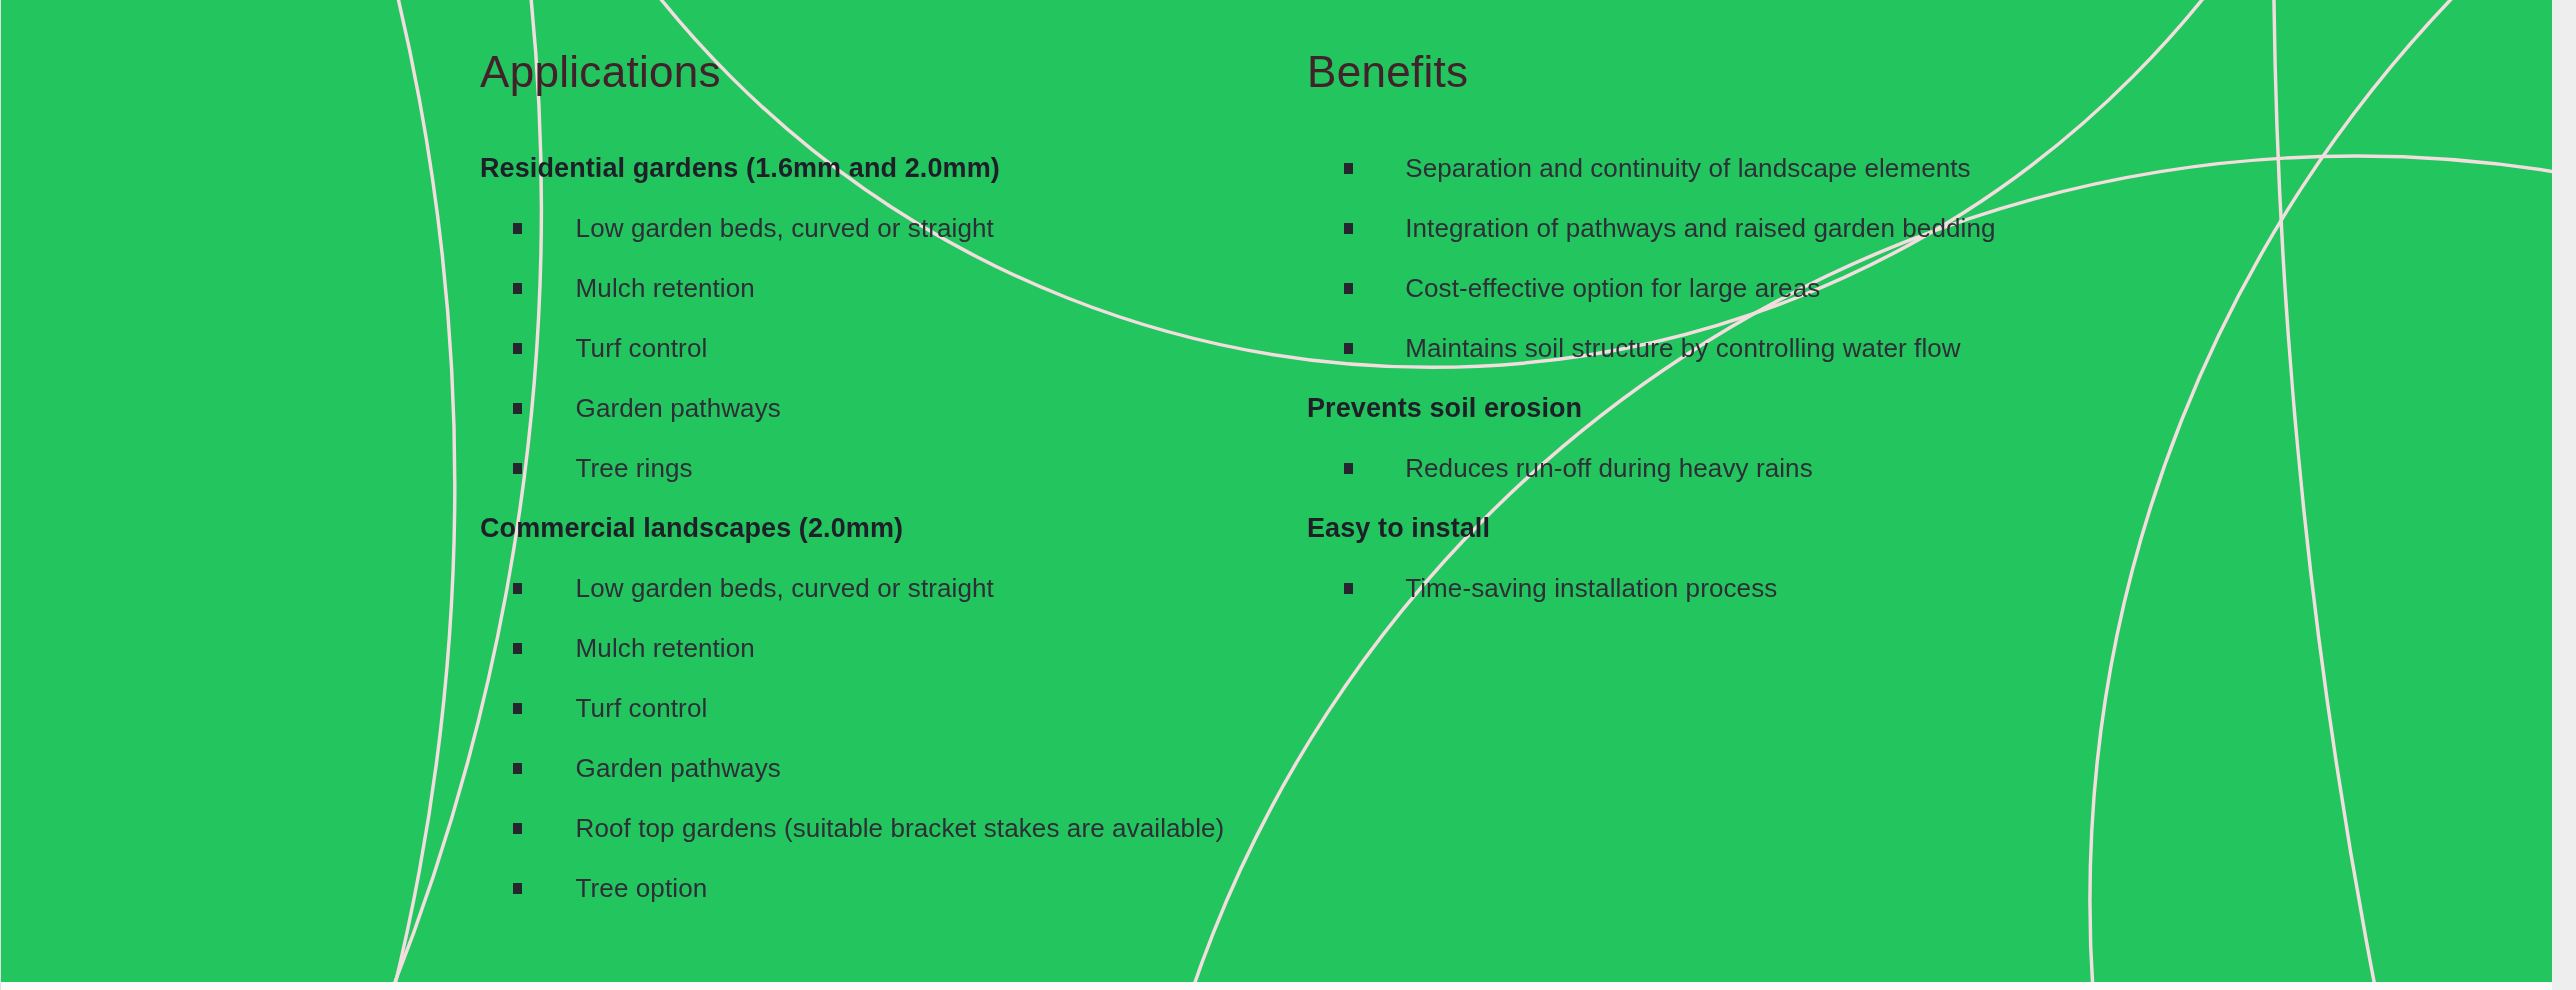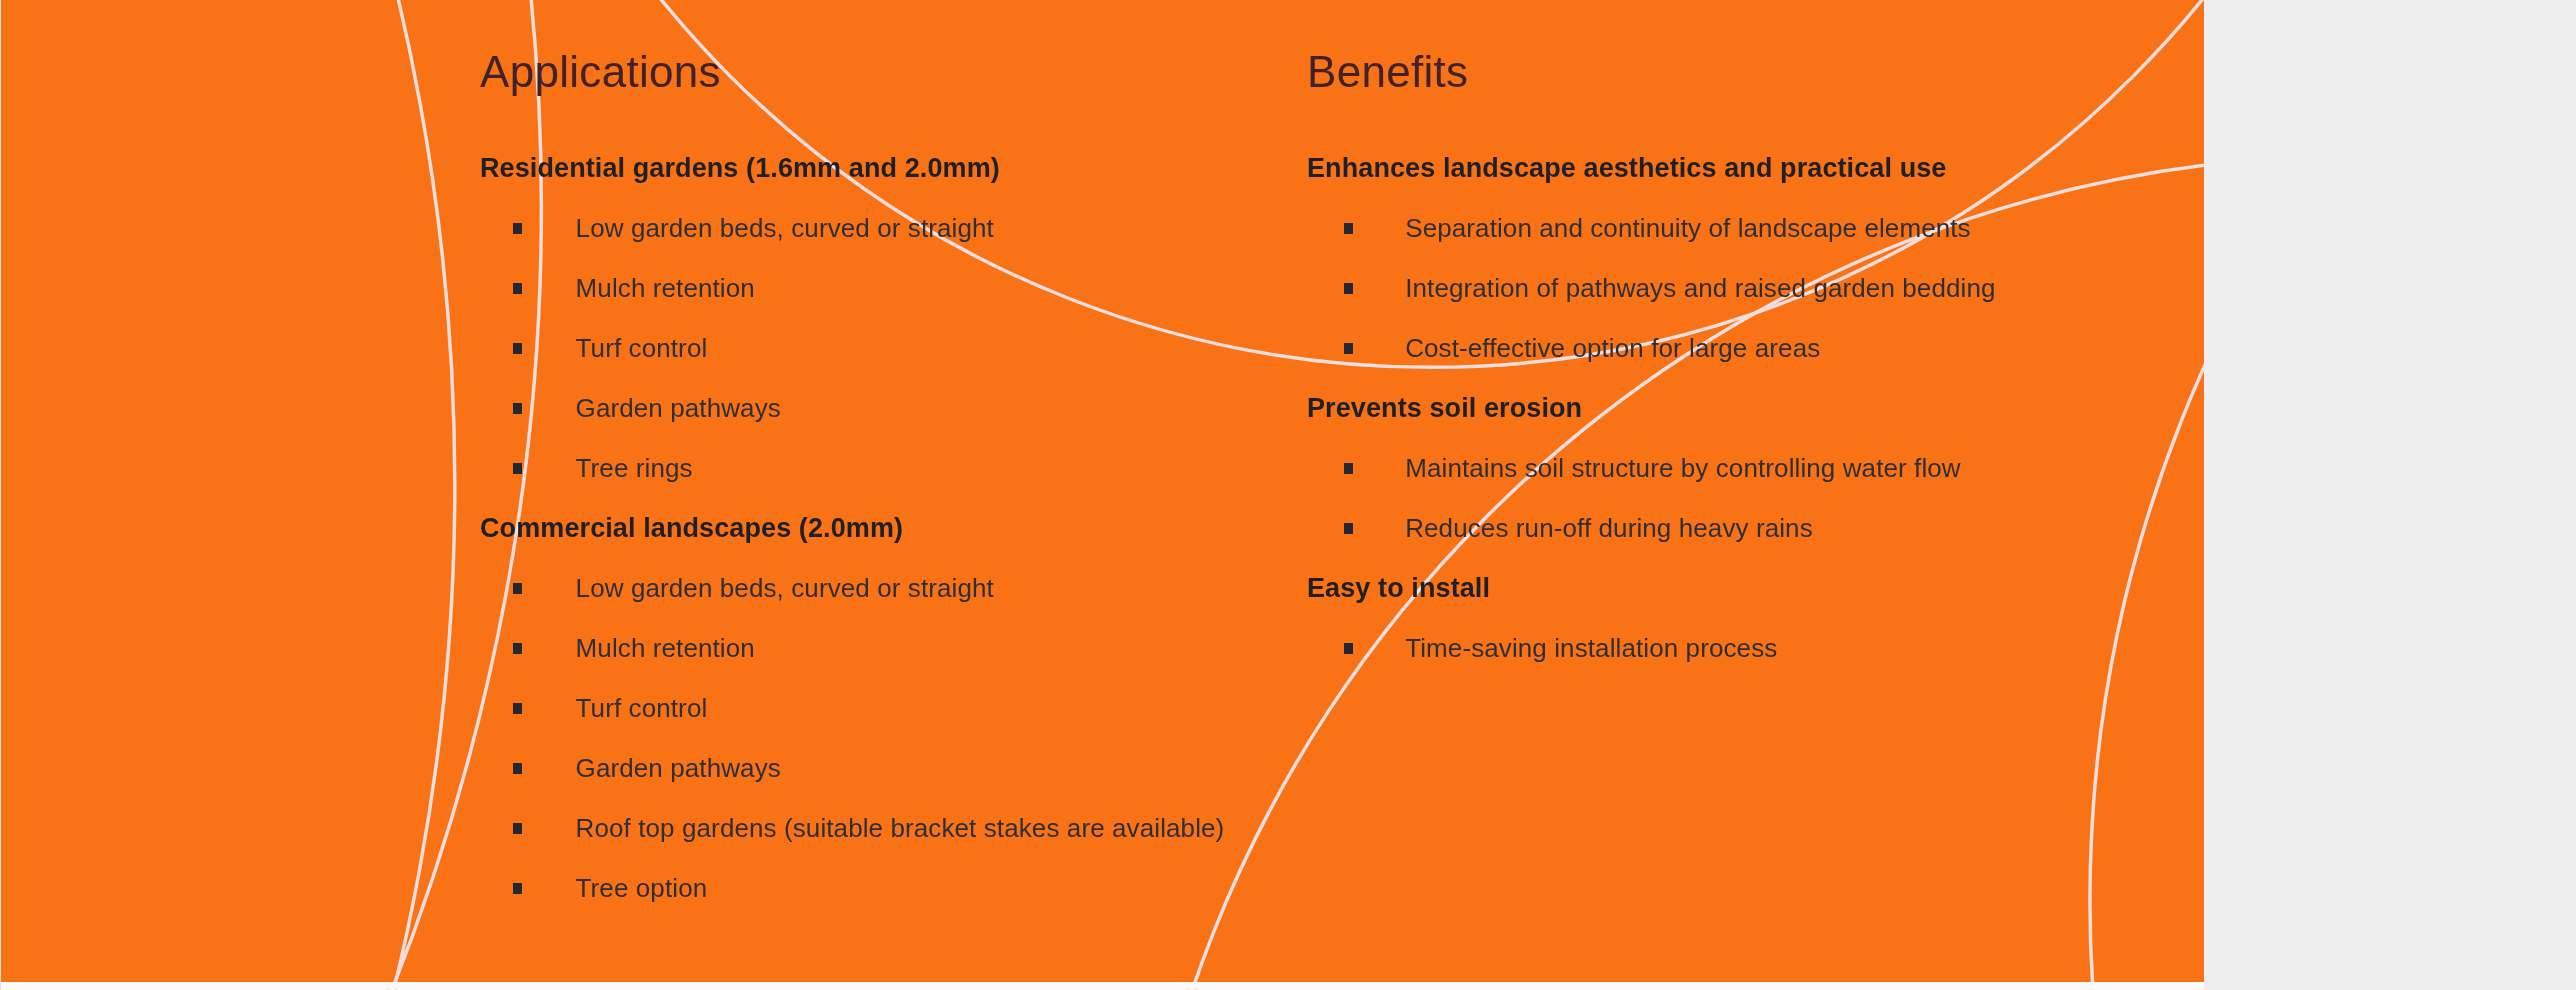--- a/index.html
+++ b/index.html
@@ -1,20 +1,20 @@
 <!DOCTYPE html>
 <html style="font-size:11px"><head>
 <meta charset="utf-8">
 <style>
   html,body{margin:0;padding:0;background:#efeeee;}
   .canvas{
     position:relative;
-    width:2204px;height:991px;
+    width:2552px;height:991px;
     overflow:hidden;
-    background:#f97316;
+    background:#22c55e;
     border-left:1.4px solid #e3e2e2;
     font-family:"Liberation Sans", sans-serif;
     box-sizing:border-box;
   }
   .decor{position:absolute;inset:0;pointer-events:none;}
   .bottom-strip{
     position:absolute;left:0;right:0;bottom:0;height:9px;
     background:#fbfbfb;
   }
   .col{position:absolute;top:48px;}
@@ -124,42 +124,39 @@
     </div>
     <div class="row bullet-row">
       <span class="bullet"></span>
       <span class="item-text">Tree option</span>
     </div>
   </div>
 
   <div class="col col-right">
     <h2 class="col-title">Benefits</h2>
 
-    <div class="row">
-      <span class="subheading">Enhances landscape aesthetics and practical use</span>
-    </div>
     <div class="row bullet-row">
       <span class="bullet"></span>
       <span class="item-text">Separation and continuity of landscape elements</span>
     </div>
     <div class="row bullet-row">
       <span class="bullet"></span>
       <span class="item-text">Integration of pathways and raised garden bedding</span>
     </div>
     <div class="row bullet-row">
       <span class="bullet"></span>
       <span class="item-text">Cost-effective option for large areas</span>
     </div>
 
-    <div class="row">
-      <span class="subheading">Prevents soil erosion</span>
-    </div>
     <div class="row bullet-row">
       <span class="bullet"></span>
       <span class="item-text">Maintains soil structure by controlling water flow</span>
+    </div>
+    <div class="row">
+      <span class="subheading">Prevents soil erosion</span>
     </div>
     <div class="row bullet-row">
       <span class="bullet"></span>
       <span class="item-text">Reduces run-off during heavy rains</span>
     </div>
 
     <div class="row">
       <span class="subheading">Easy to install</span>
     </div>
     <div class="row bullet-row">

